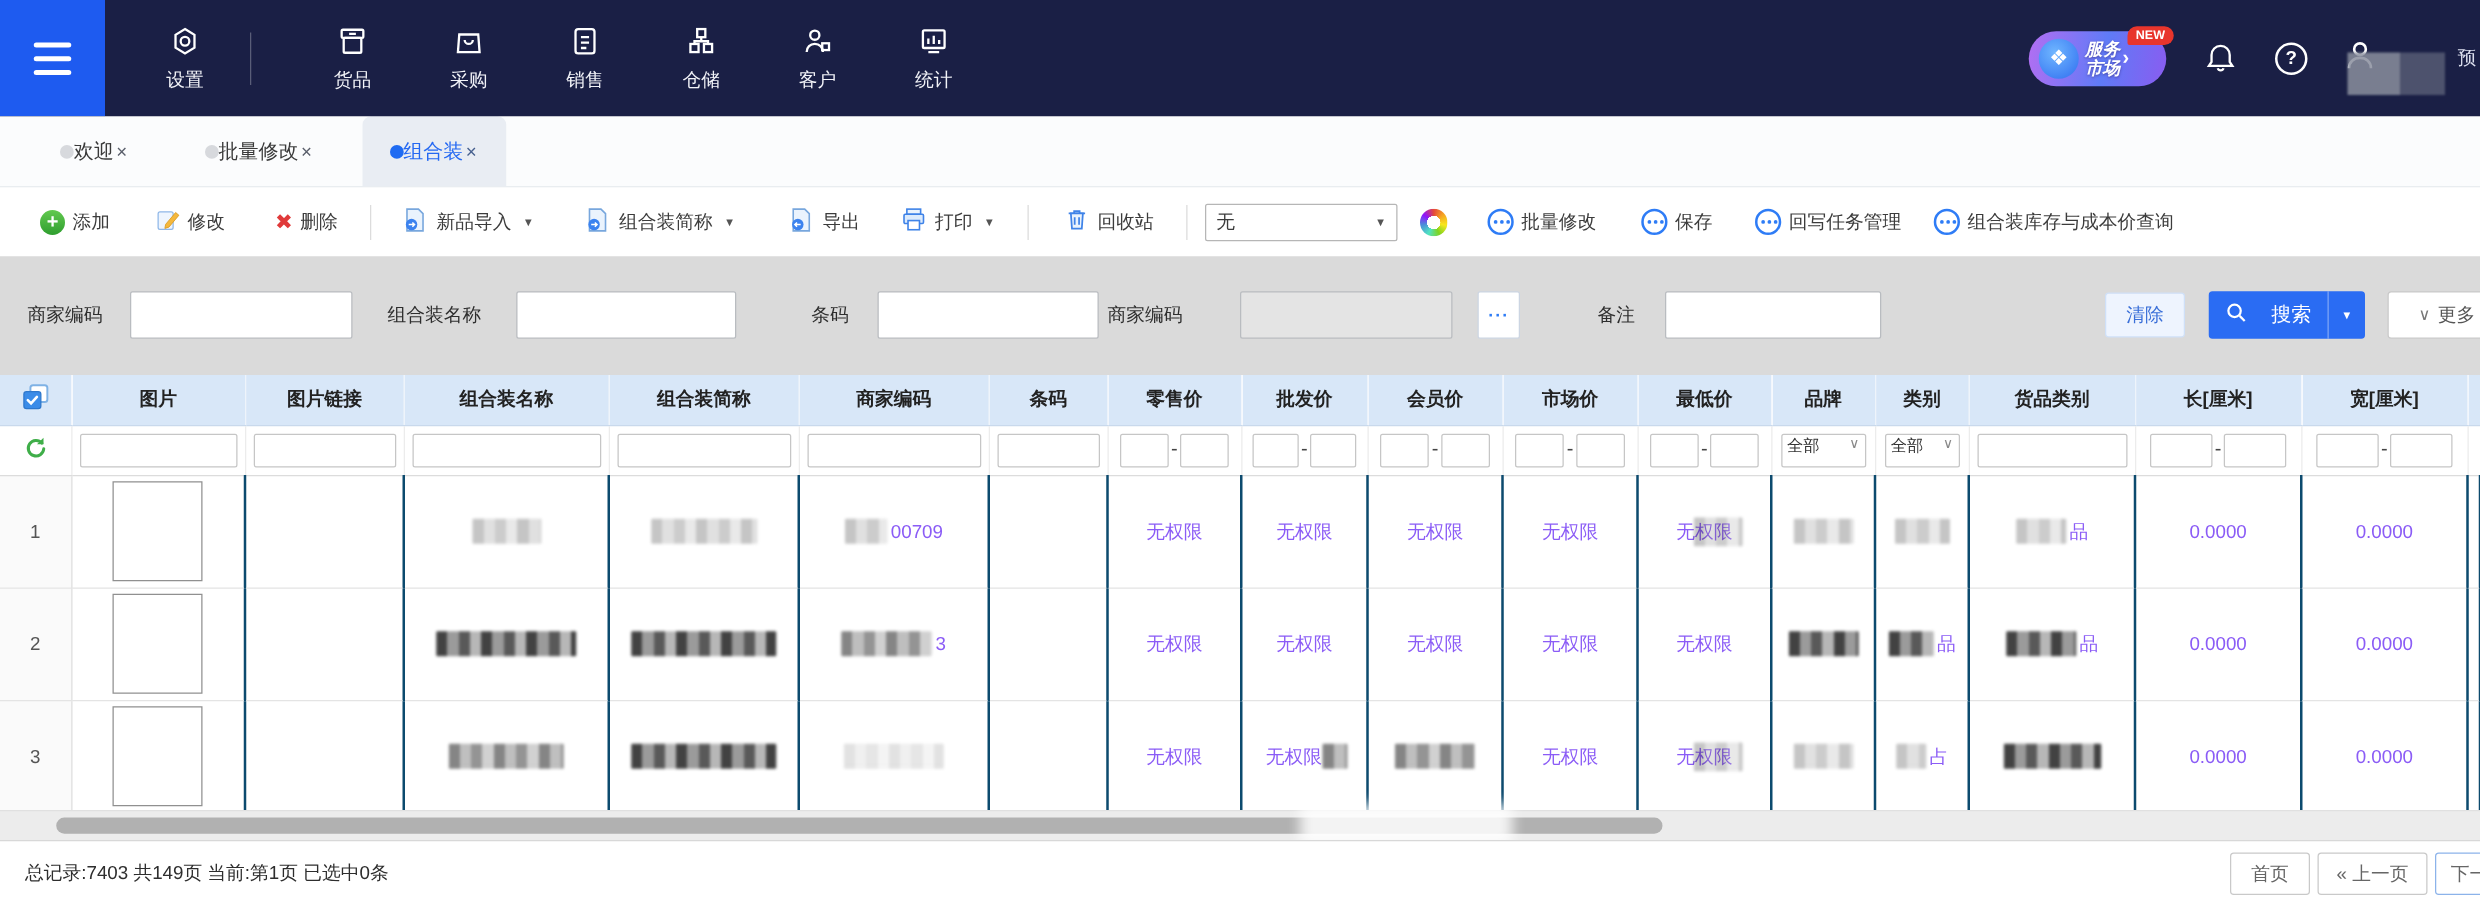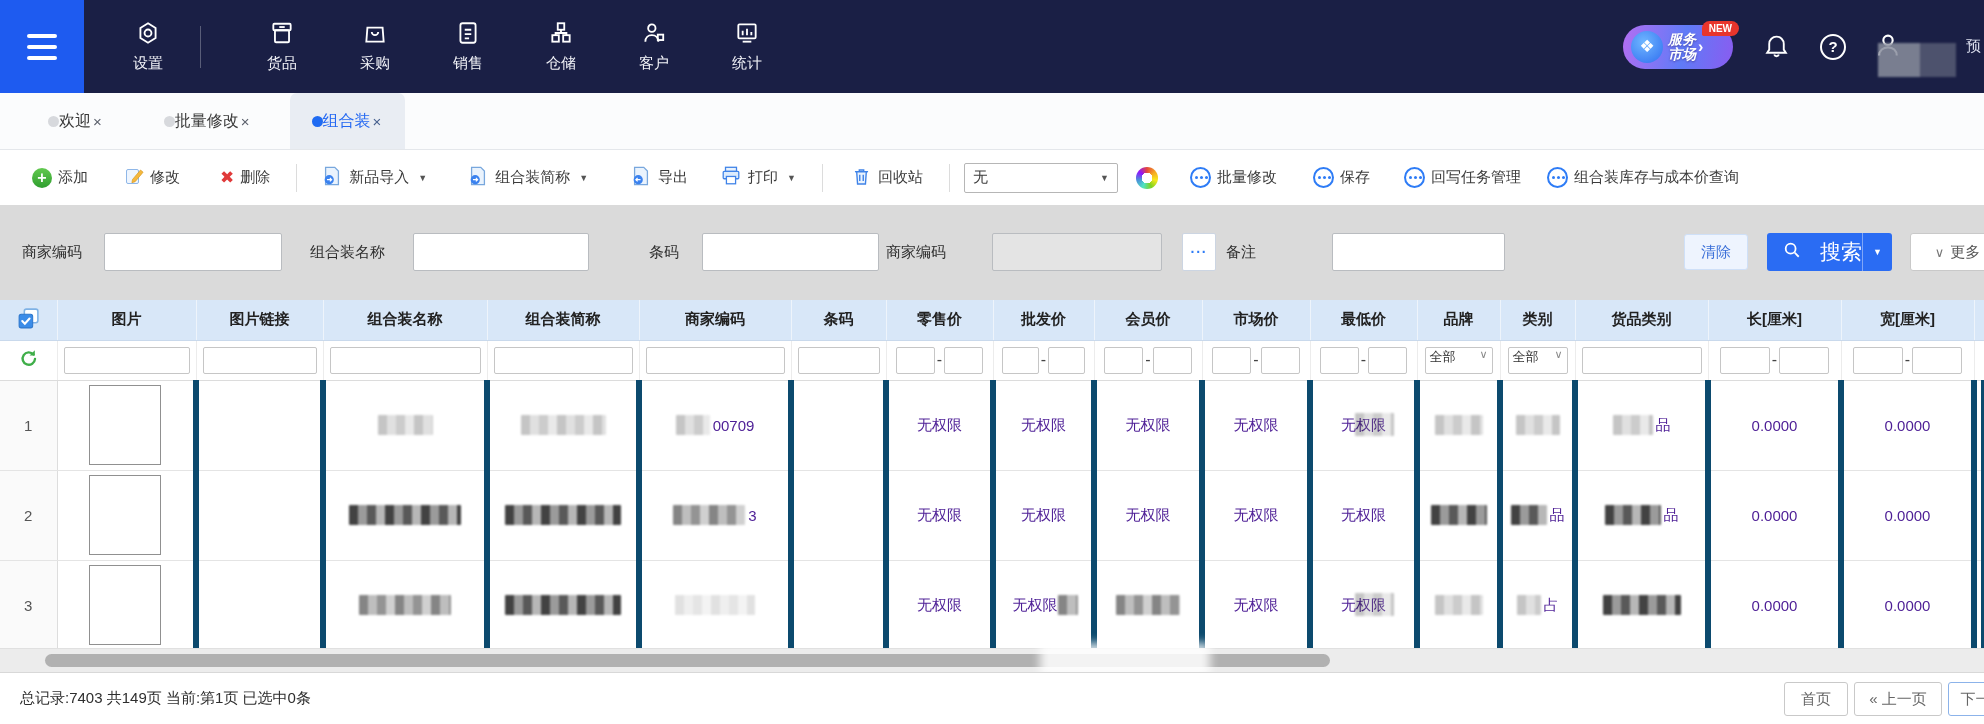--- a/index.html
+++ b/index.html
@@ -56,37 +56,37 @@
   .dots-circ::after{content:"";position:absolute;left:3px;top:7px;width:3px;height:3px;border-radius:50%;background:#2e7cf6;box-shadow:5px 0 #2e7cf6,10px 0 #2e7cf6}
 
   
   .searchbar{position:relative;height:95px;background:#dadada;font-size:15px}
   .searchbar .lb{position:absolute;top:38px;color:#2e2e2e;white-space:nowrap}
   .searchbar input{position:absolute;top:28px;height:38px;border:1px solid #b9bcc0;background:#fff;border-radius:2px;padding:0 8px;font-size:15px}
   .searchbar input.dis{background:#e4e4e4}
   .btn-ellipsis{position:absolute;left:1182px;top:28px;width:34px;height:38px;background:#fff;border:1px solid #ccd5e2;border-radius:2px;color:#2e7cf6;font-weight:bold;font-size:14px;letter-spacing:1px;display:flex;align-items:center;justify-content:center;cursor:pointer}
   .btn-clear{position:absolute;left:1684px;top:29px;width:64px;height:36px;background:#eef4fe;border:1px solid #cfe0f8;border-radius:3px;color:#3a6fd8;font-size:15px;display:flex;align-items:center;justify-content:center;cursor:pointer}
   .btn-search{position:absolute;left:1767px;top:28px;width:125px;height:38px;background:#2a6cf3;border-radius:3px;display:flex;align-items:stretch;color:#fff;cursor:pointer;overflow:hidden}
-  .btn-search .main{flex:1;display:flex;align-items:center;justify-content:flex-end;gap:19px;font-size:21px}
+  .btn-search .main{flex:1;display:flex;align-items:center;justify-content:center;gap:19px;font-size:16px}
   .btn-search .drop{width:30px;border-left:1px solid rgba(255,255,255,.4);display:flex;align-items:center;justify-content:center;font-size:9px}
   .btn-more{position:absolute;left:1910px;top:28px;width:95px;height:38px;background:#fff;border:1px solid #c9c9c9;border-radius:3px;color:#555;font-size:15px;display:flex;align-items:center;justify-content:center;gap:6px;cursor:pointer}
   .btn-more .chev{font-size:13px;color:#777}
 
   
   .tablewrap{height:348px;overflow:hidden;background:#fff}
   table{border-collapse:collapse;table-layout:fixed;width:1984px}
   thead th{height:40px;background:#d8e7f8;font-size:15px;font-weight:bold;color:#222;border-right:1px solid #eef4fb;border-bottom:1px solid #c9d9ec;white-space:nowrap;overflow:hidden;cursor:pointer}
   tr.frow td{height:40px;background:#fff;border-right:1px solid #ececec;border-bottom:1px solid #dcdcdc;text-align:center;vertical-align:middle}
   .fin{width:calc(100% - 12px);height:27px;border:1px solid #c6c6c6;border-radius:2px;background:#fff;padding:0 4px;font-size:13px}
   .frange{display:flex;align-items:center;justify-content:center;gap:2px;padding:0 4px}
   .frange input{width:40%;height:27px;border:1px solid #c6c6c6;border-radius:2px;background:#fff;font-size:13px;padding:0 2px}
   .frange .dash{color:#444}
   .fdd{width:calc(100% - 14px);height:27px;border:1px solid #c6c6c6;border-radius:2px;background:#fff;display:inline-flex;align-items:flex-start;justify-content:space-between;padding:0 4px;font-size:13px;color:#333;cursor:pointer;overflow:hidden;white-space:nowrap}
   .fdd .chev{color:#888;font-size:11px}
-  tbody td{border-right:6px solid #0c4a6e;border-bottom:1px solid #e4e4e4;text-align:center;vertical-align:middle;font-size:15px;color:#4c1d95;white-space:nowrap;overflow:hidden}
+  tbody td{border-right:2px solid #0c4a6e;border-bottom:1px solid #e4e4e4;text-align:center;vertical-align:middle;font-size:15px;color:#8b5cf6;white-space:nowrap;overflow:hidden}
   tbody tr{height:90px}
   td.c-num{background:#fafafa;color:#555;border-right:1px solid #ddd;font-size:15px}
   .imgbox{width:72px;height:80px;border:1px solid #909090;background:#fff;margin:0 auto;cursor:pointer}
   .rd{display:inline-block;height:20px;border-radius:1px;vertical-align:middle;filter:blur(1.2px);background-image:repeating-linear-gradient(90deg,#222 0 9px,#8a8a8a 9px 18px,#3d3d3d 18px 27px,#ababab 27px 36px)}
   .rd.dark{opacity:.85}.rd.mid{opacity:.55}.rd.light{opacity:.26}.rd.faint{opacity:.13}
   .frag{margin-left:3px;vertical-align:middle}
   .cv{position:relative}
   .cv.ovr .over{position:absolute;top:-3px;right:-8px;left:30%;bottom:-3px;height:auto;width:auto}
   .refresh-ico{cursor:pointer}
 
@@ -309,21 +309,21 @@
   <div class="searchbar">
     <span class="lb" style="left:22px">商家编码</span>
     <input style="left: 104px; width: 178px;">
     <span class="lb" style="left:310px">组合装名称</span>
     <input style="left: 413px; width: 176px;">
     <span class="lb" style="left:649px">条码</span>
     <input style="left: 702px; width: 177px;">
     <span class="lb" style="left:886px">商家编码</span>
     <input class="dis" style="left: 992px; width: 170px;" disabled="">
     <div class="btn-ellipsis">···</div>
-    <span class="lb" style="left:1226px">备注</span>
+    <span class="lb" style="left:1278px">备注</span>
     <input style="left: 1332px; width: 173px;">
     <div class="btn-clear">清除</div>
     <div class="btn-search">
       <span class="main">
           <span><svg width="18" height="18" viewBox="0 0 20 20" fill="none" stroke="#fff" stroke-width="2">
               <circle cx="8.5" cy="8.5" r="5.5"></circle>
               <path d="M13 13l4.5 4.5"></path>
             </svg></span>
           <span>搜索</span>
         </span>

